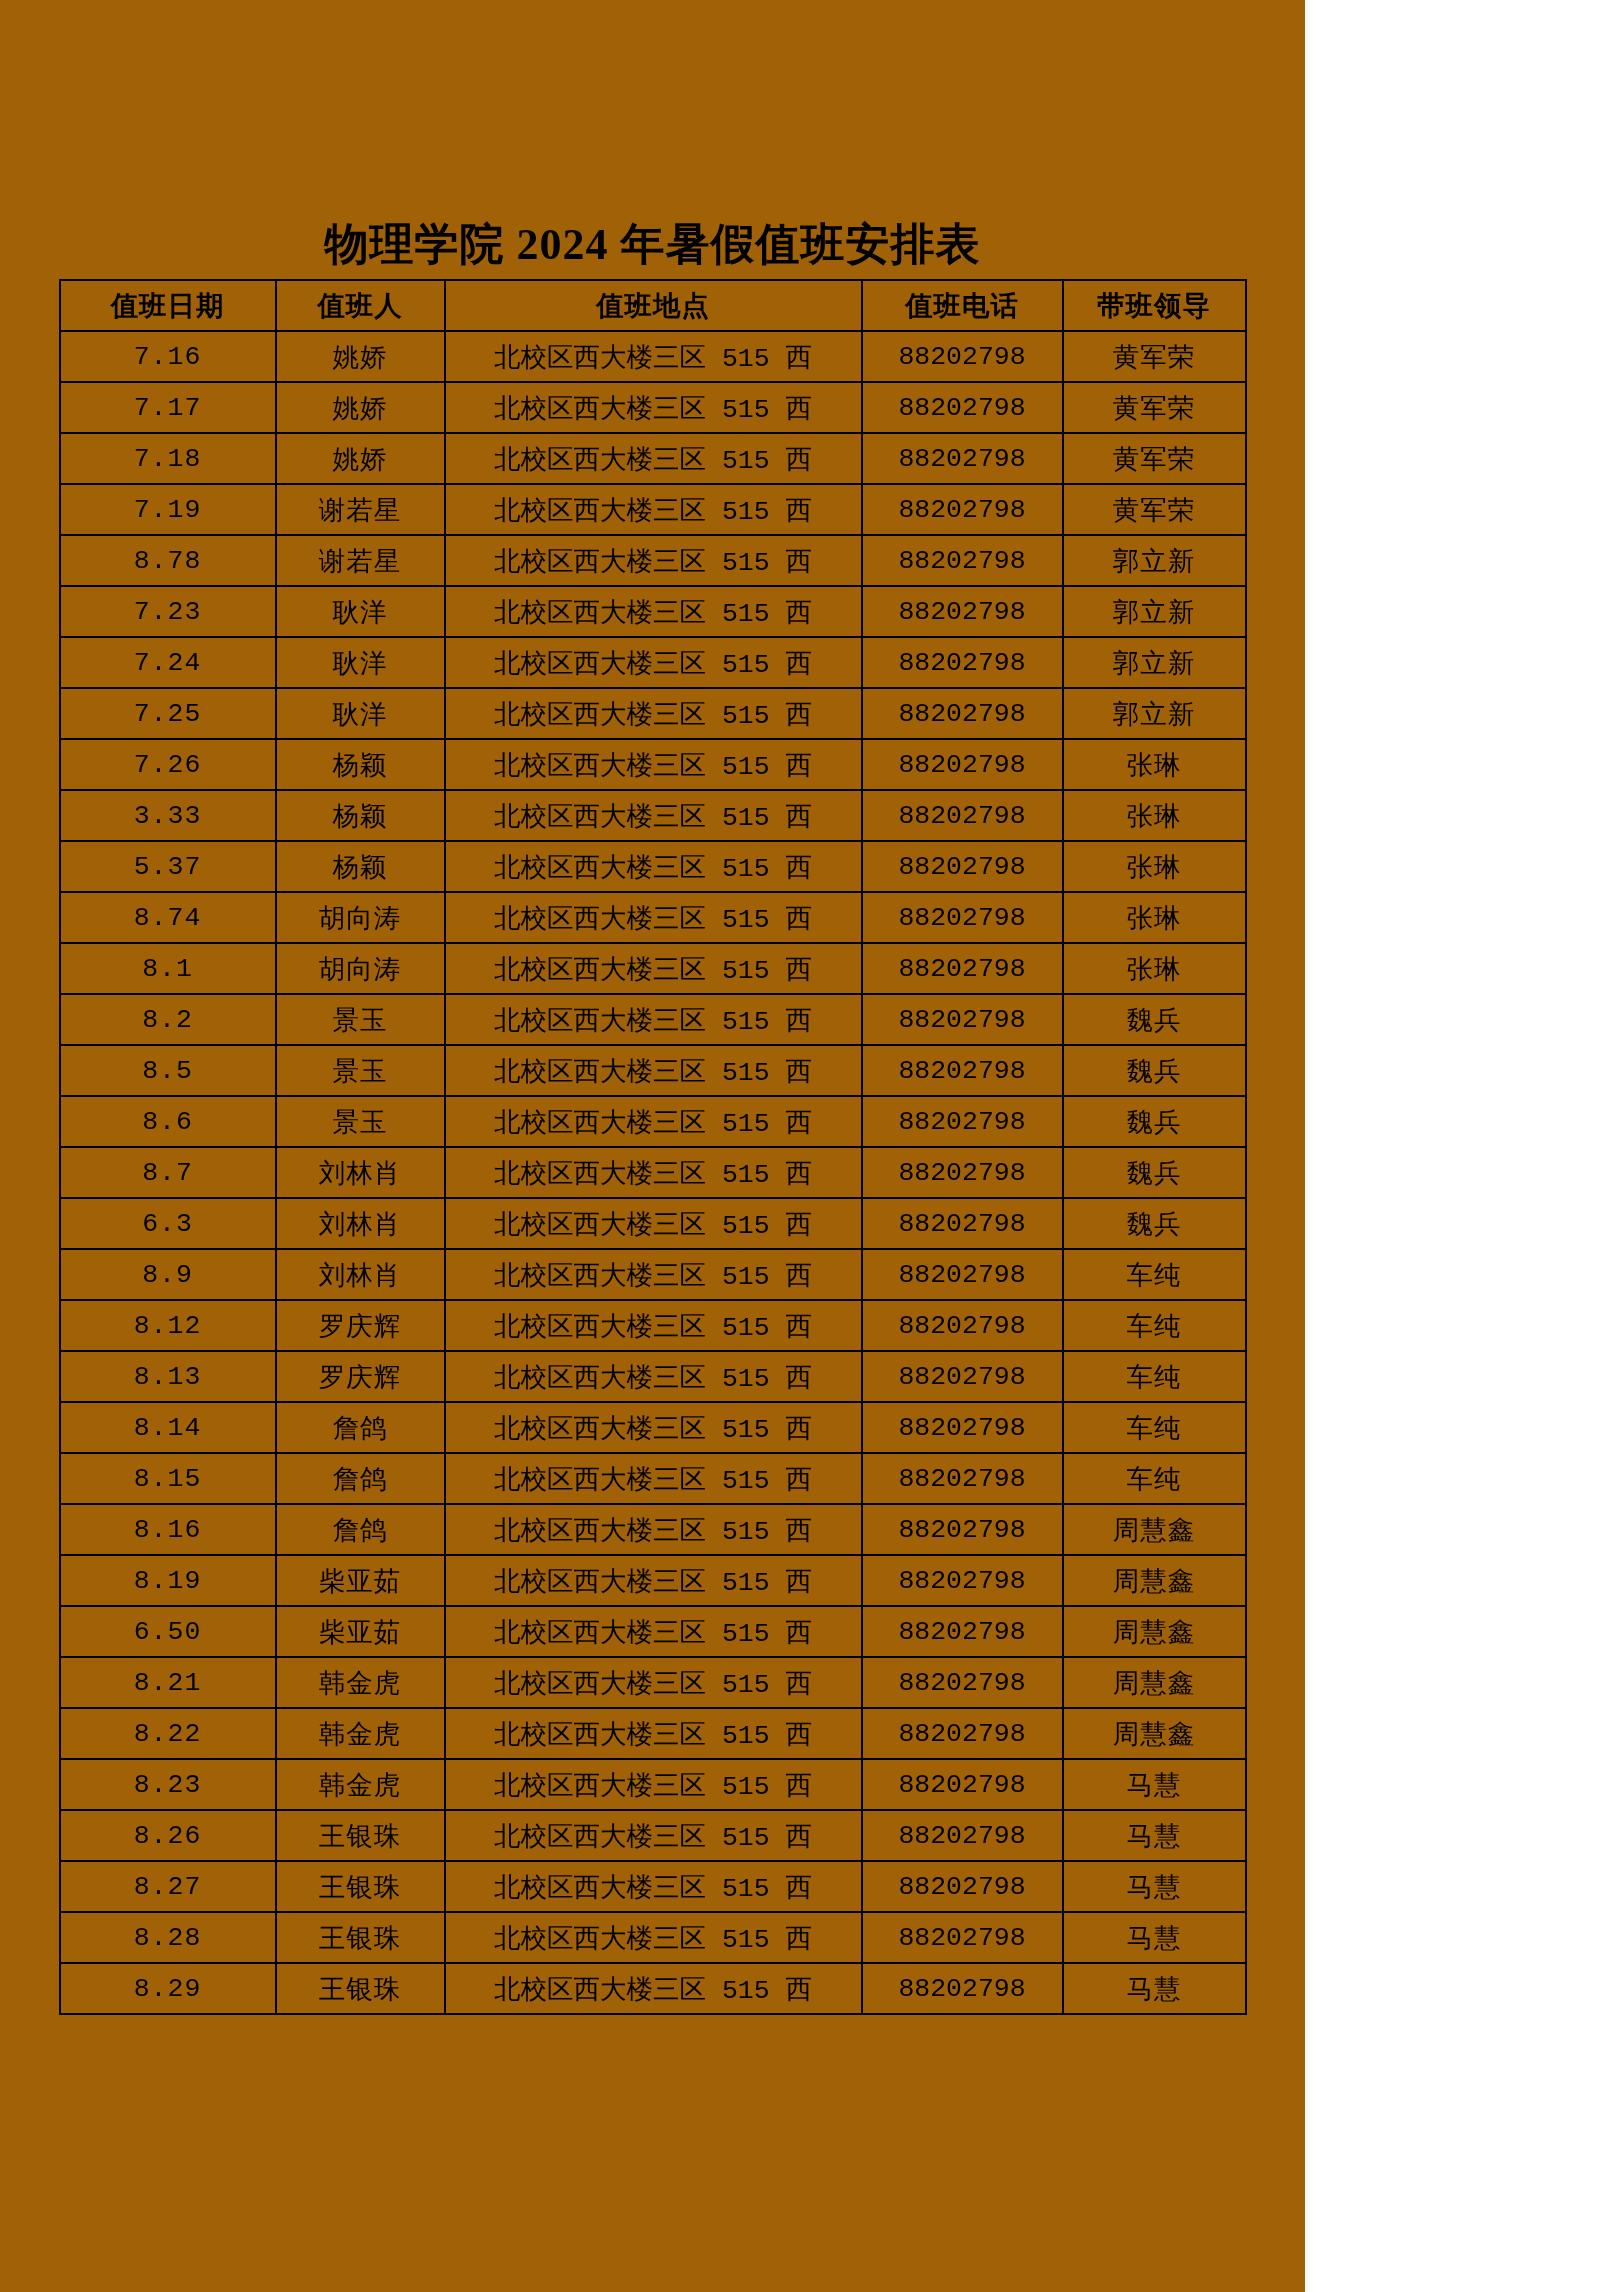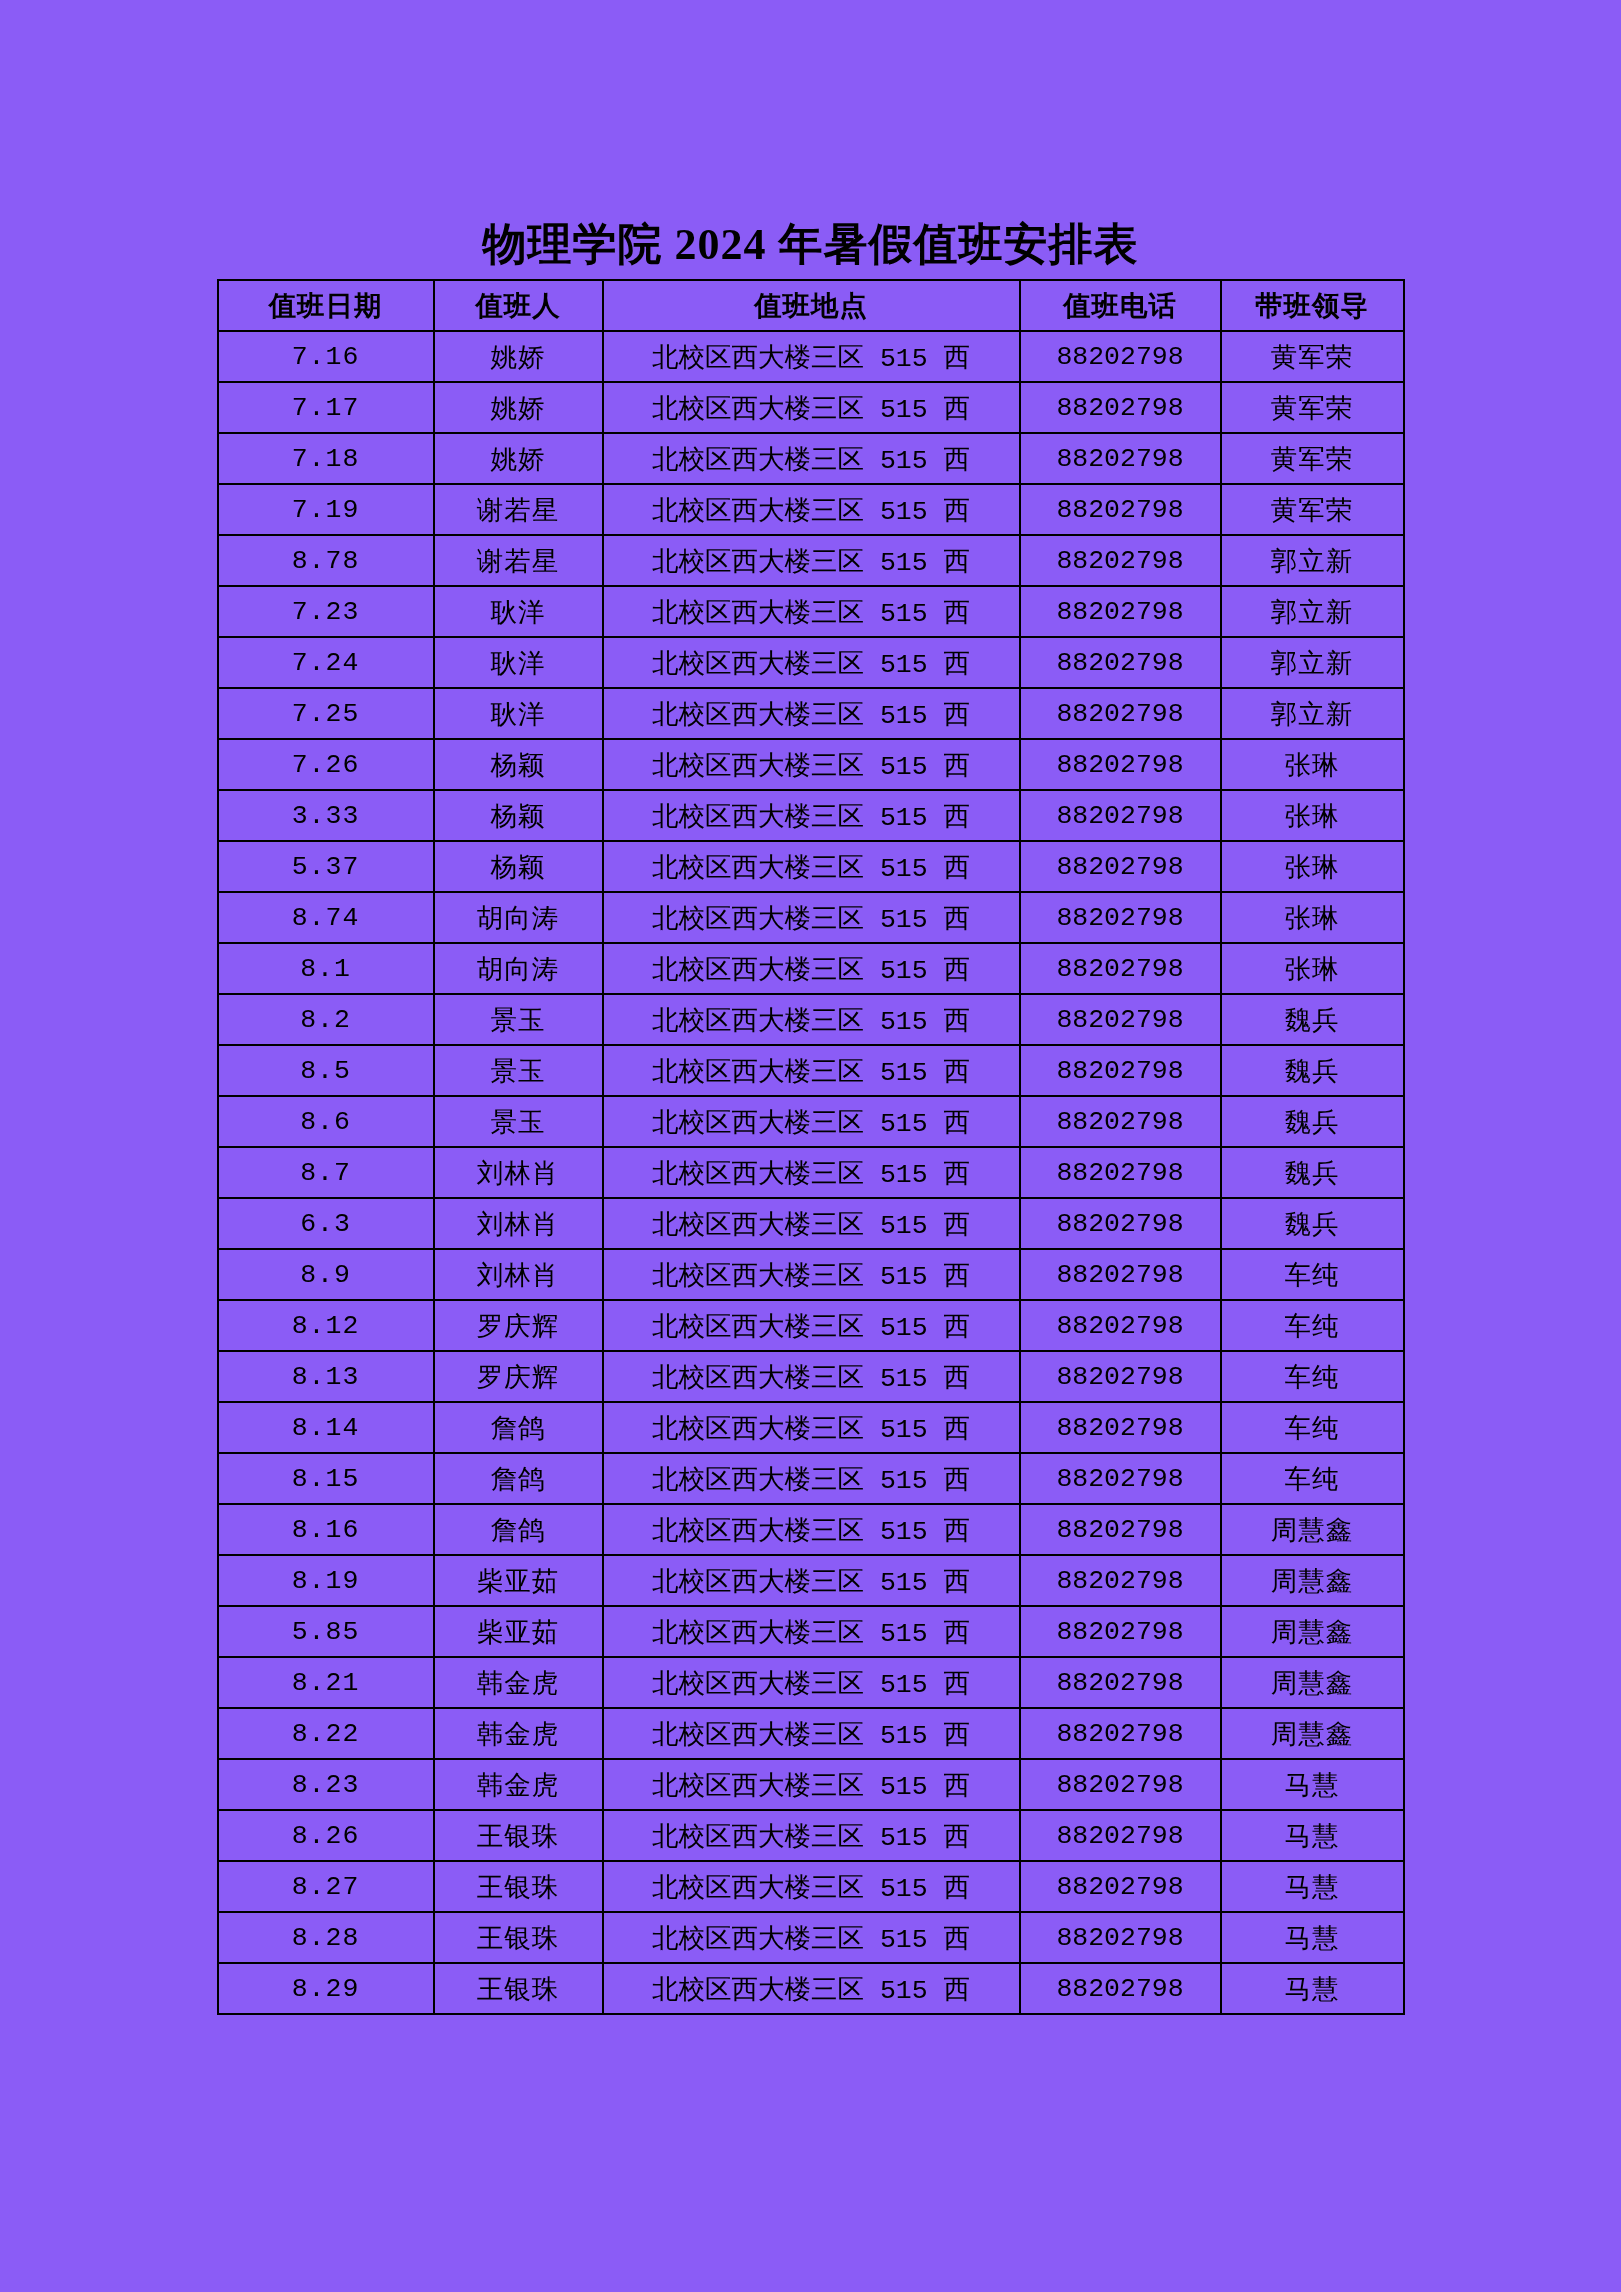--- a/index.html
+++ b/index.html
@@ -8,23 +8,23 @@
     background: #ffffff;
   }
   body {
     width: 1621px;
     height: 2293px;
     font-family: "Liberation Serif", "DejaVu Serif", serif;
     color: #000000;
     position: relative;
   }
   .page {
-    width: 1621px;
+    width: 1305px;
     height: 2293px;
-    background: #8b5cf6;
+    background: #a16207;
     overflow: hidden;
   }
   .page-title {
     margin: 0;
     padding-top: 216px;
     text-align: center;
     font-size: 44px;
     font-weight: bold;
     letter-spacing: 1px;
     line-height: 1.3;
@@ -254,21 +254,21 @@
       <td class="c-leader">周慧鑫</td>
     </tr>
         <tr>
       <td class="c-date">8.19</td>
       <td class="c-person">柴亚茹</td>
       <td class="c-location">北校区西大楼三区 515 西</td>
       <td class="c-phone">88202798</td>
       <td class="c-leader">周慧鑫</td>
     </tr>
         <tr>
-      <td class="c-date">5.85</td>
+      <td class="c-date">6.50</td>
       <td class="c-person">柴亚茹</td>
       <td class="c-location">北校区西大楼三区 515 西</td>
       <td class="c-phone">88202798</td>
       <td class="c-leader">周慧鑫</td>
     </tr>
         <tr>
       <td class="c-date">8.21</td>
       <td class="c-person">韩金虎</td>
       <td class="c-location">北校区西大楼三区 515 西</td>
       <td class="c-phone">88202798</td>

